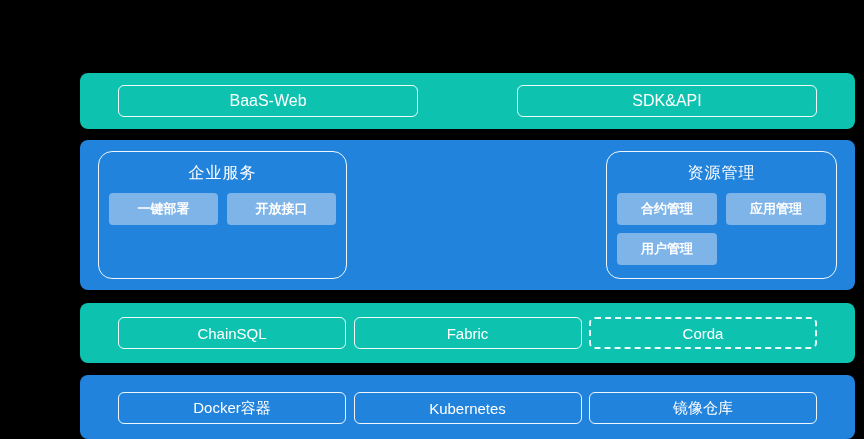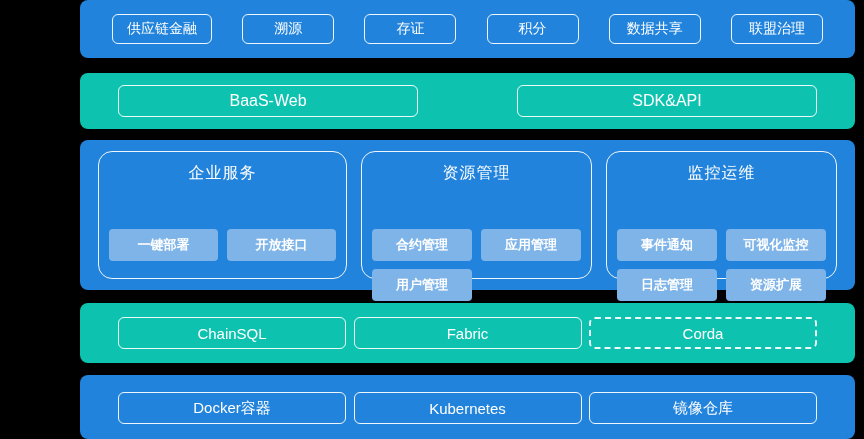--- a/index.html
+++ b/index.html
@@ -114,21 +114,20 @@
   
   .group {
     box-sizing: border-box;
     border: 1px solid rgba(255,255,255,0.92);
     border-radius: 14px;
     margin: 11px 0;
     padding: 8px 10px 10px;
     display: flex;
     flex-direction: column;
     align-items: center;
-    gap: 36px;
   }
   .group-es  { flex: 0 0 249px; }
   .group-rm  { flex: 0 0 231px; }
   .group-mo  { flex: 0 0 231px; }
 
   .group-title {
     color: #FFFFFF;
     font-size: 16px;
     letter-spacing: 1px;
     margin: 3px 0 9px;
@@ -152,28 +151,20 @@
     text-align: center;
     white-space: nowrap;
     font-weight: bold;
   }
 </style>
 </head>
 <body>
 
 <div class="diagram">
 
-  <div class="band band-blue band-apps">
-    <div class="pill app-pill">供应链金融</div>
-    <div class="pill app-pill">溯源</div>
-    <div class="pill app-pill">存证</div>
-    <div class="pill app-pill">积分</div>
-    <div class="pill app-pill">数据共享</div>
-    <div class="pill app-pill">联盟治理</div>
-  </div>
 
   <div class="band band-teal band-access">
     <div class="pill access-pill">BaaS-Web</div>
     <div class="pill access-pill">SDK&amp;API</div>
   </div>
 
   <div class="band band-blue band-platform">
 
     <div class="group group-es">
       <div class="group-title">企业服务</div>
@@ -185,29 +176,20 @@
 
     <div class="group group-rm">
       <div class="group-title">资源管理</div>
       <div class="group-grid">
         <div class="sub-pill">合约管理</div>
         <div class="sub-pill">应用管理</div>
         <div class="sub-pill">用户管理</div>
       </div>
     </div>
 
-    <div class="group group-mo">
-      <div class="group-title">监控运维</div>
-      <div class="group-grid">
-        <div class="sub-pill">事件通知</div>
-        <div class="sub-pill">可视化监控</div>
-        <div class="sub-pill">日志管理</div>
-        <div class="sub-pill">资源扩展</div>
-      </div>
-    </div>
 
   </div>
 
   <div class="band band-teal band-chain">
     <div class="pill chain-pill">ChainSQL</div>
     <div class="pill chain-pill">Fabric</div>
     <div class="pill chain-pill dashed">Corda</div>
   </div>
 
   <div class="band band-blue band-infra">

